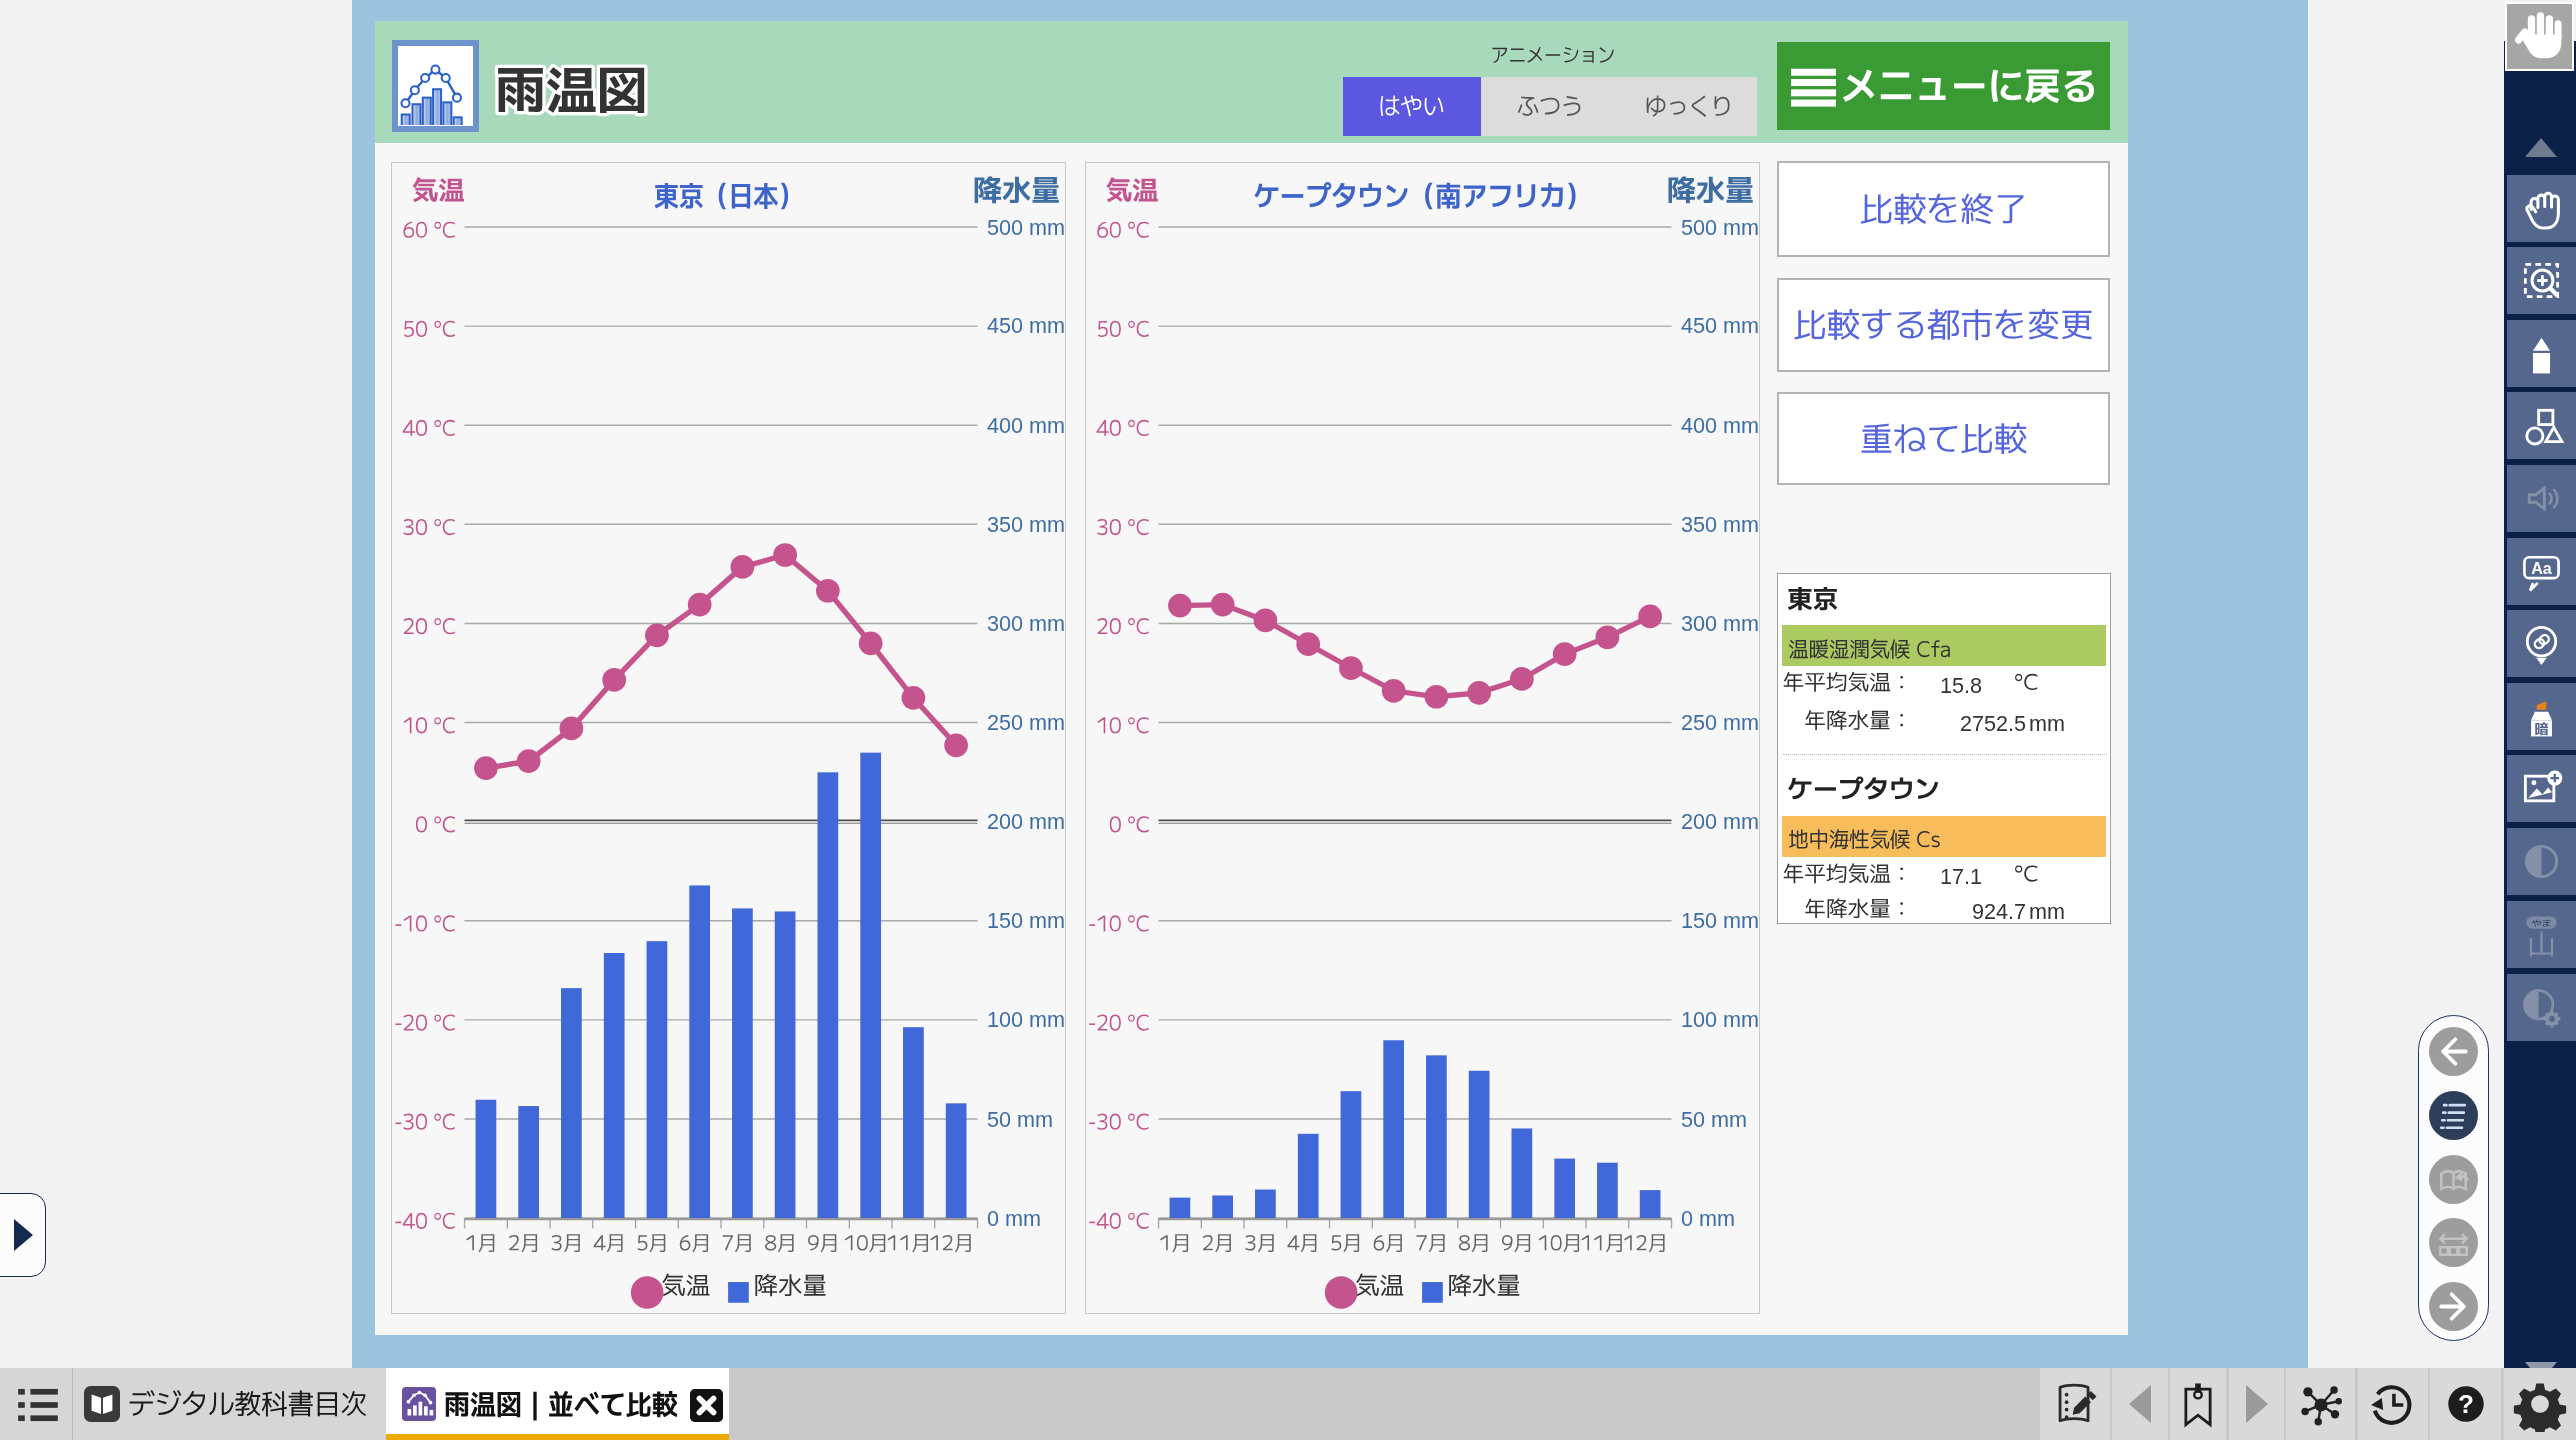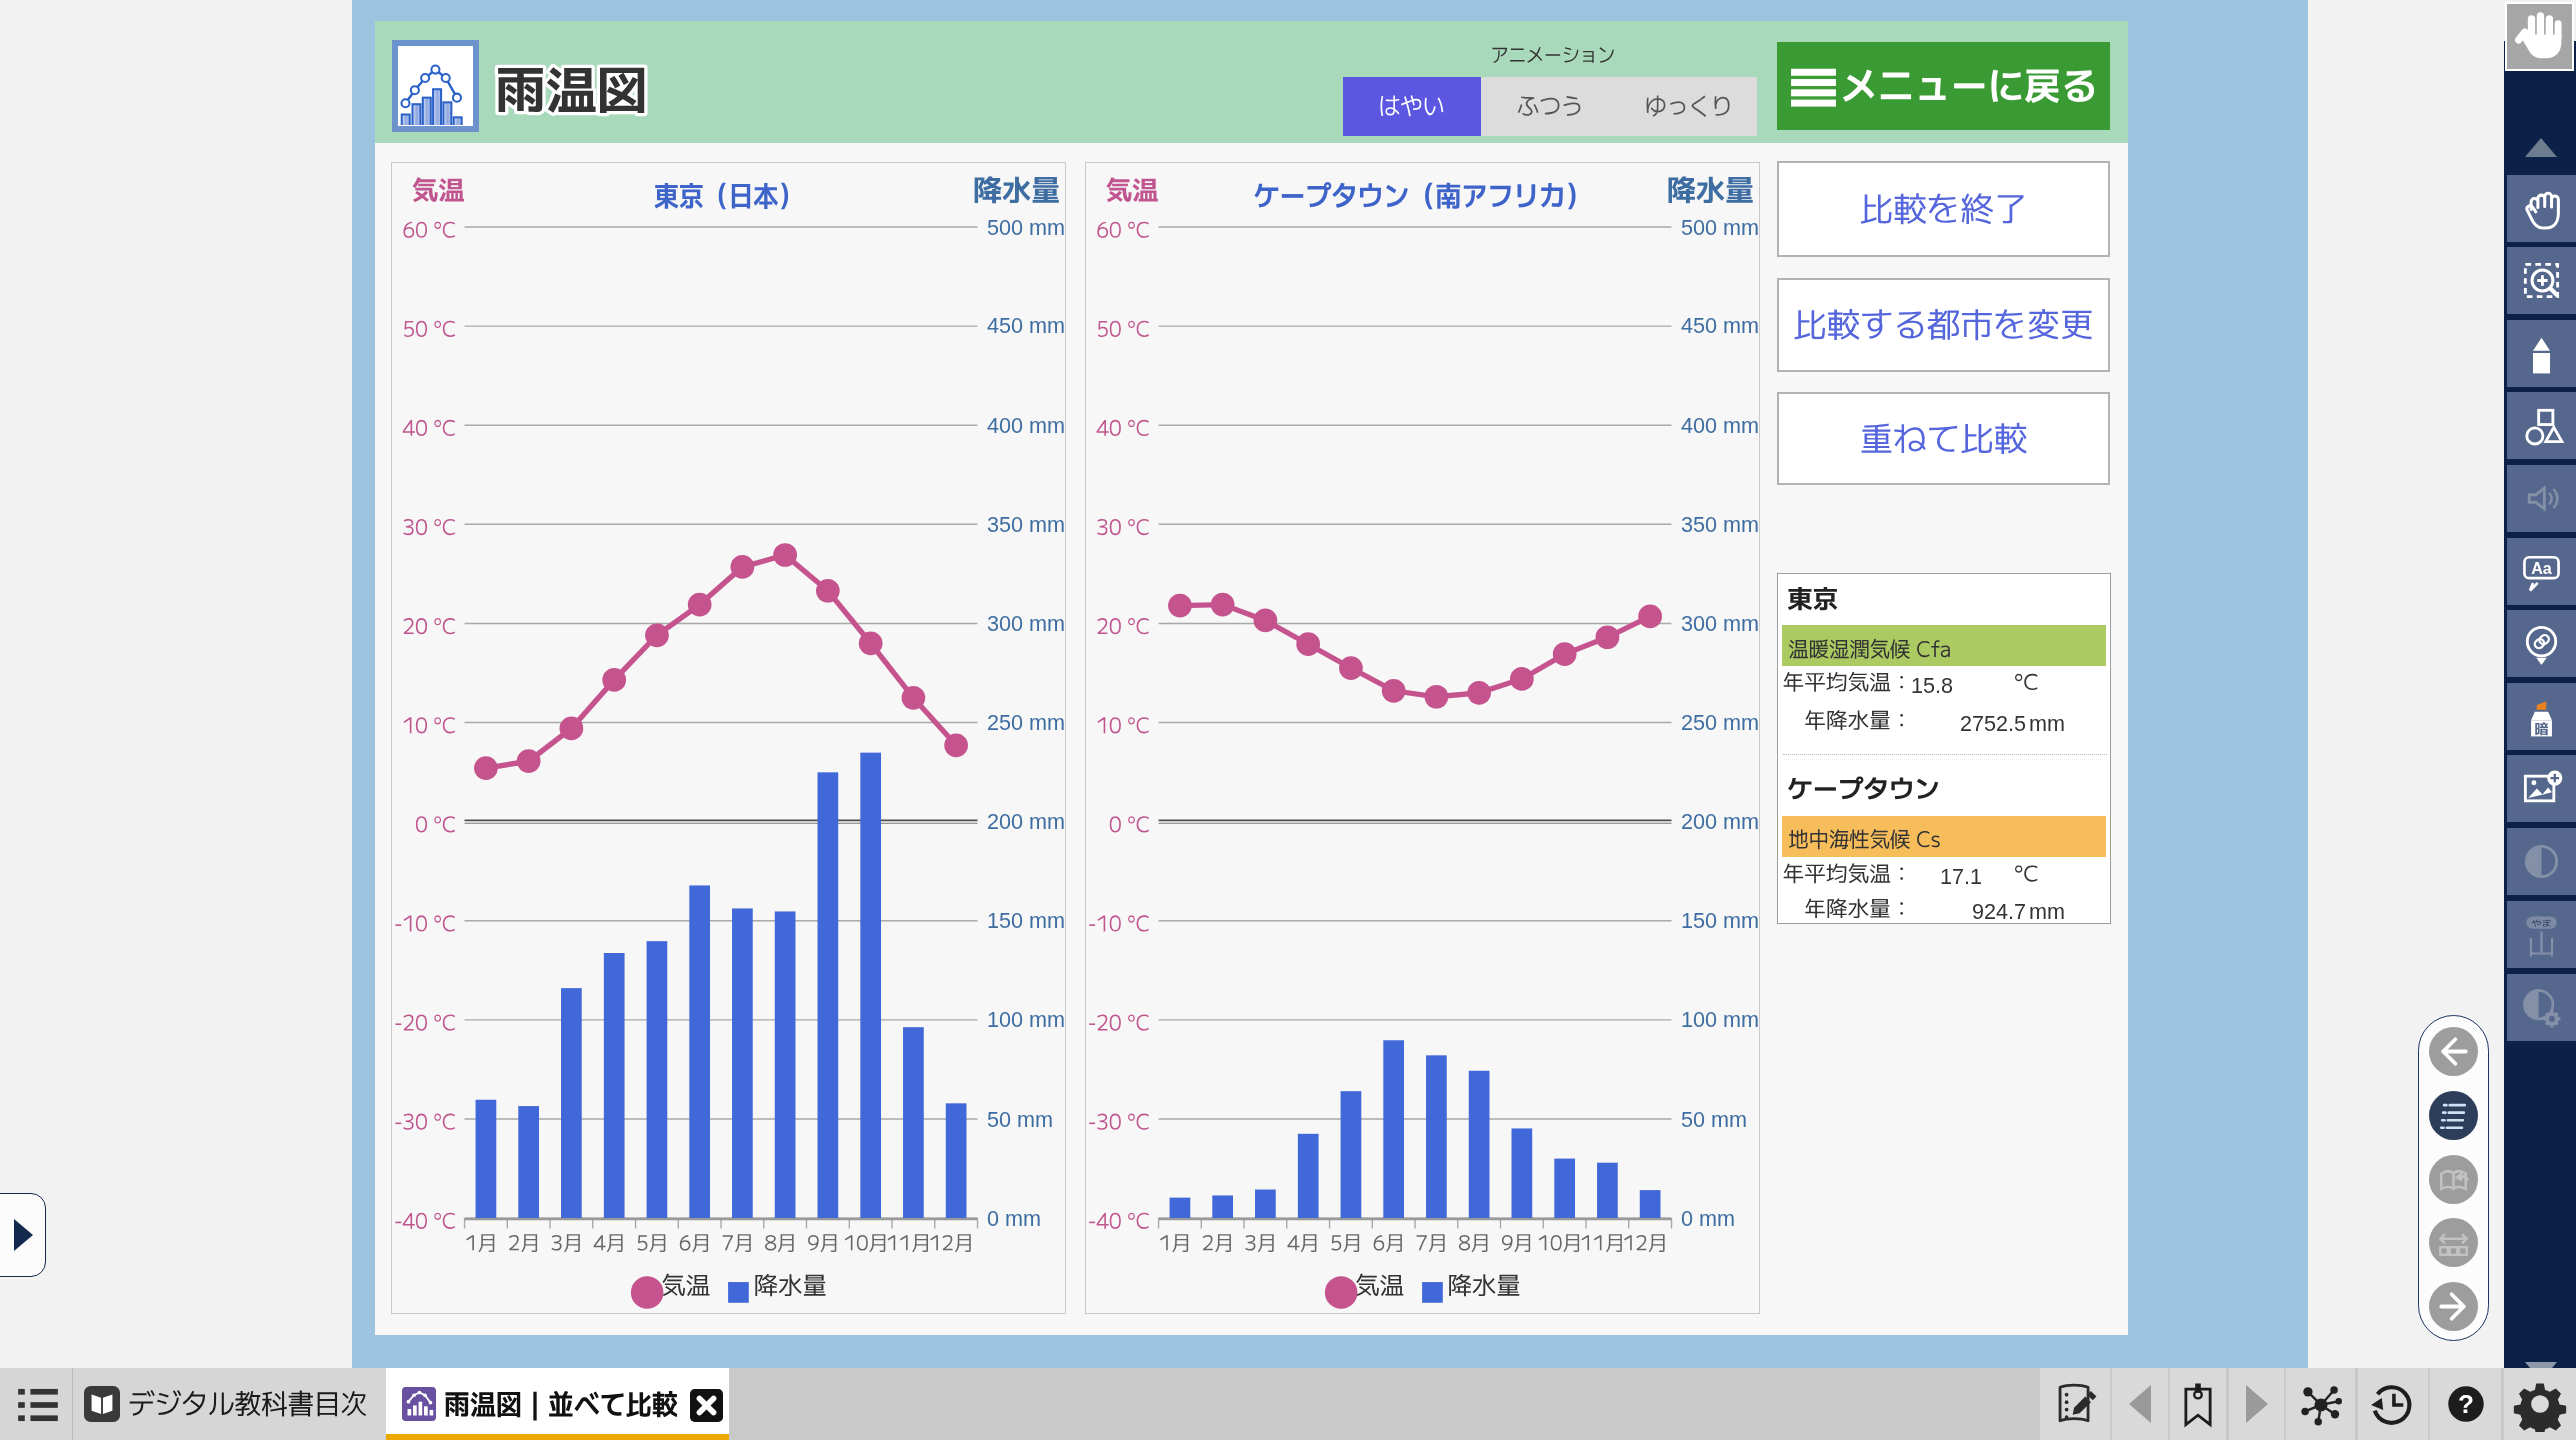--- a/index.html
+++ b/index.html
@@ -191,21 +191,21 @@
         </svg></div>
   <div class="panelbtn" style="top:161px;height:96px;"></div>
   <div class="panelbtn" style="top:278px;height:94px;"></div>
   <div class="panelbtn" style="top:392px;height:93px;"></div>
   <div id="infobox"></div>
   <div class="hbar" style="top:625px;background:#abca62"></div>
   <div class="hbar" style="top:816px;background:#f7bd5b"></div>
   <div id="dotline"></div>
 </div>
 
-<div class="num" style="left:1911px;top:673px;width:100px;text-align:left">15.8</div>
+<div class="num" style="left:1911px;top:673px;width:100px;text-align:center">15.8</div>
 <div class="num" style="left:1911px;top:711px;width:115px;text-align:right">2752.5</div>
 <div class="num" style="left:2029px;top:711px;">mm</div>
 <div class="num" style="left:1911px;top:864px;width:100px;text-align:center">17.1</div>
 <div class="num" style="left:1911px;top:899px;width:115px;text-align:right">924.7</div>
 <div class="num" style="left:2029px;top:899px;">mm</div>
 
 <div id="toolbar">
   <div style="position:absolute;left:21px;top:97px;width:0;height:0;border-left:16px solid transparent;border-right:16px solid transparent;border-bottom:19px solid #6e7c90;"></div>
   <div class="tbtn" style="top:134px">
         <svg width="55" height="55" viewBox="0 0 58 58">

